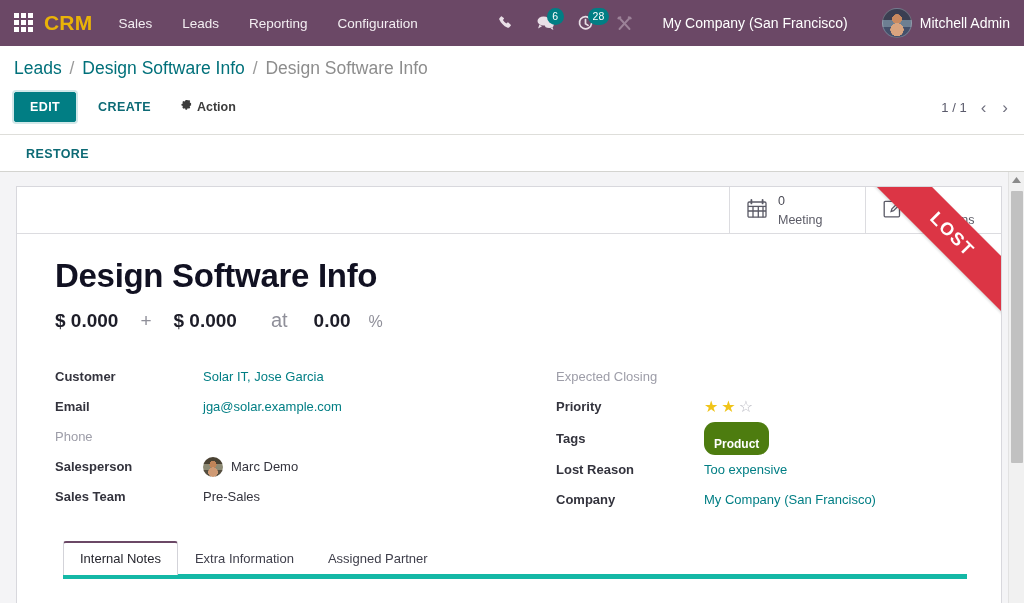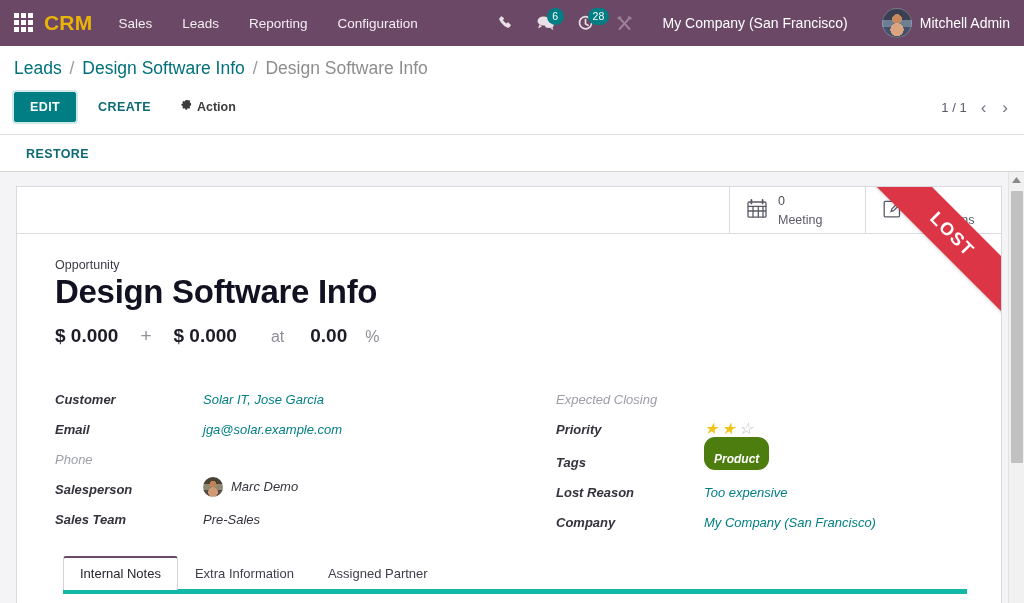--- a/index.html
+++ b/index.html
@@ -225,36 +225,35 @@
     letter-spacing: -.3px;
     margin: 0 0 14px 0;
     line-height: 1.12;
   }
   .money-row {
     display: flex; align-items: baseline; gap: 12px;
     font-size: 19px; color: #1d1d28; font-weight: bold;
     margin-bottom: 30px;
   }
   .money-row .op { color: #8f8f99; font-weight: normal; margin: 0 10px; }
-  .money-row .at { color: #8f8f99; font-weight: normal; margin: 0 14px 0 22px; font-size: 16px; }
+  .money-row .at { color: #8f8f99; font-weight: normal; margin: 0 14px 0 22px; font-size: 20px; }
   .money-row .pct { color: #8f8f99; font-weight: normal; font-size: 16px; margin-left: 6px; }
 
   
   .fields {
     display: flex;
     gap: 0;
   }
   .col { width: 50%; }
   .col.right { padding-left: 45px; }
   .frow {
     display: flex;
-    align-items: flex-end;
+    align-items: center;
     min-height: 30px;
     margin-bottom: 0;
-    font-style: italic;
   }
   .flabel {
     width: 148px;
     flex: none;
     font-size: 13px;
     font-weight: bold;
     color: #33333d;
   }
   .flabel.empty { font-weight: normal; color: #9d9da8; }
   .fvalue { font-size: 13px; color: #33333d; }
@@ -462,21 +461,20 @@
             </svg>
           </span>
           <span class="stat-text">
             <span class="stat-value">0</span><br>
             <span class="stat-label">Quotations</span>
           </span>
         </div>
       </div>
 
       <div class="sheet-body">
-        <div class="sub-label">Opportunity</div>
         <h1 class="record-title">Design Software Info</h1>
 
         <div class="money-row">
           <span>$ 0.000</span>
           <span class="op">+</span>
           <span>$ 0.000</span>
           <span class="at">at</span>
           <span>0.00</span>
           <span class="pct">%</span>
         </div>

